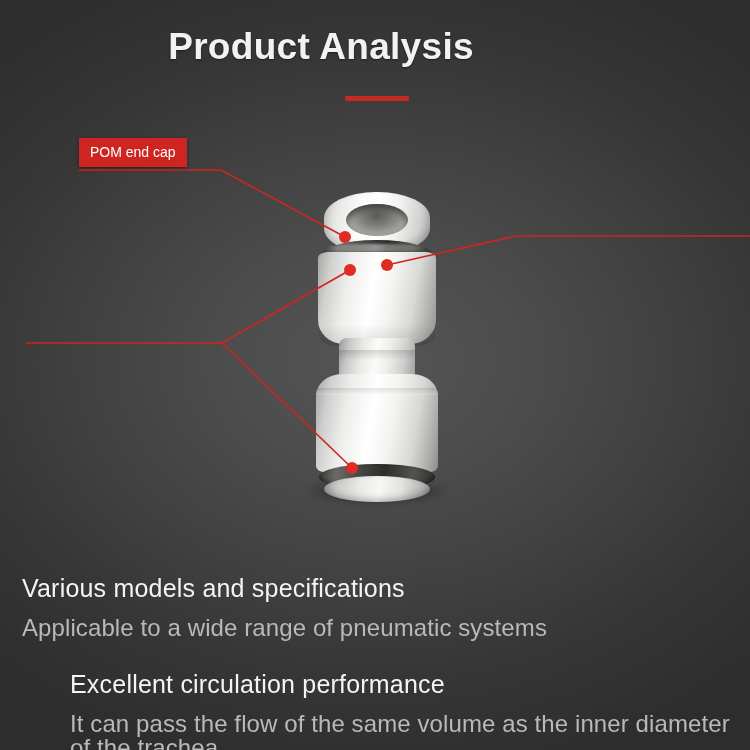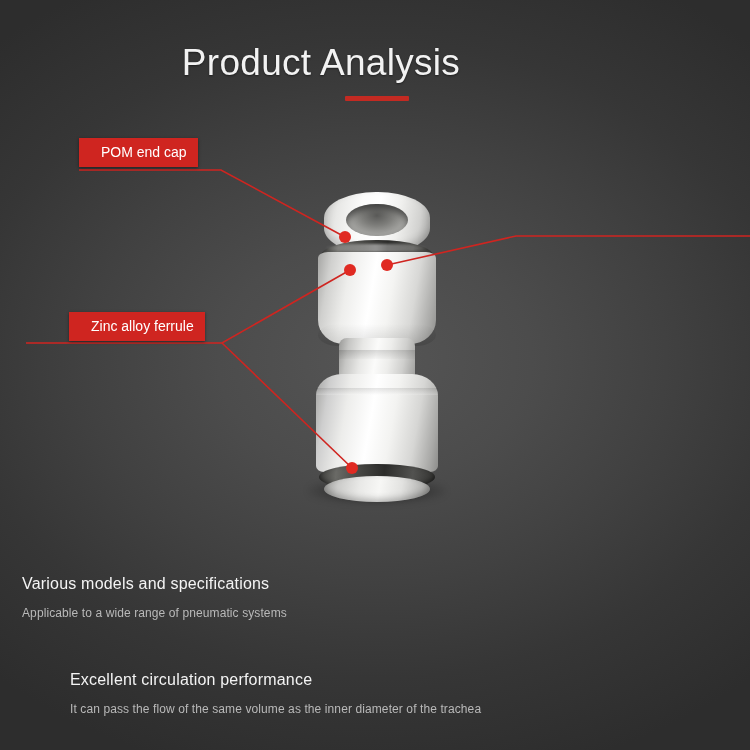--- a/index.html
+++ b/index.html
@@ -10,23 +10,22 @@
   }
   #stage{
     position:relative;width:750px;height:750px;overflow:hidden;
     background:
       radial-gradient(ellipse 560px 430px at 375px 360px,
         #555555 0%, #4c4c4c 28%, #414141 52%, #363636 74%, #2d2d2d 100%);
   }
   
   #title{
     position:absolute;left:0;top:26px;width:642px;text-align:center;
-    color:#f2f2f2;font-size:37px;font-weight:400;letter-spacing:.3px;
+    color:#f2f2f2;font-size:37px;font-weight:700;letter-spacing:.3px;
     text-shadow:0 1px 2px rgba(0,0,0,.45);
-    margin-top:16px;
   }
   #title-rule{
     position:absolute;left:345px;top:96px;width:64px;height:5px;
     background:#c32a22;border-radius:1px;
   }
   
   #product{position:absolute;left:296px;top:192px;width:160px;height:320px;}
   .shadow{
     position:absolute;left:12px;top:286px;width:138px;height:26px;
     background:radial-gradient(ellipse at 50% 50%,rgba(0,0,0,.55) 0%,rgba(0,0,0,.28) 45%,rgba(0,0,0,0) 76%);
@@ -99,31 +98,31 @@
   }
   
   .rim{
     left:28px;top:284px;width:106px;height:26px;border-radius:53px/13px;
     background:linear-gradient(100deg,#9d9d9b 0%,#cbcbc9 14%,#e9e9e7 34%,#f7f7f5 52%,#e2e2e0 72%,#b6b6b4 90%,#949492 100%);
     box-shadow:inset 0 -3px 6px rgba(0,0,0,.25);
   }
   
   .label{
     position:absolute;background:#cf2520;color:#ffffff;
-    font-size:14px;line-height:1;padding:7px 11px 8px 22px;white-space:nowrap;
+    font-size:14px;line-height:1;padding:7px 11px 8px 11px;white-space:nowrap;
     box-shadow:0 1px 3px rgba(0,0,0,.45);
   }
   #lbl-pom{left:79px;top:138px;}
   #lbl-circlip{left:516px;top:202px;}
   #lbl-ferrule{left:69px;top:312px;}
   #leaders{position:absolute;left:0;top:0;width:750px;height:750px;pointer-events:none;}
   
   .blk{position:absolute;left:22px;}
-  .blk .h{color:#f4f4f4;font-size:16px;line-height:1;letter-spacing:.2px;}
-  .blk .s{color:#b9b9b9;font-size:12px;line-height:1;margin-top:15px;letter-spacing:.1px;}
+  .blk .h{color:#f4f4f4;font-size:25px;line-height:1;letter-spacing:.2px;}
+  .blk .s{color:#b9b9b9;font-size:24px;line-height:1;margin-top:15px;letter-spacing:.1px;}
   #blk1{top:576px;}
   #blk2{top:672px;margin-left:48px;}
 </style>
 </head>
 <body>
 
 <div id="stage">
 
   <div id="title">Product Analysis</div>
   <div id="title-rule"></div>
@@ -154,21 +153,20 @@
     <path d="M26 343 L222 343 L350 270" stroke="#cf2520" stroke-width="1.6" fill="none"></path>
     <path d="M222 343 L352 468" stroke="#cf2520" stroke-width="1.6" fill="none"></path>
 
     <circle cx="345" cy="237" r="6" fill="#e02a22"></circle>
     <circle cx="387" cy="265" r="6" fill="#e02a22"></circle>
     <circle cx="350" cy="270" r="6" fill="#e02a22"></circle>
     <circle cx="352" cy="468" r="6" fill="#e02a22"></circle>
   </svg>
 
   <div class="label" id="lbl-pom">POM end cap</div>
-  <div class="label" id="lbl-ferrule">Zinc alloy ferrule</div>
 
   <div class="blk" id="blk1">
     <div class="h">Various models and specifications</div>
     <div class="s">Applicable to a wide range of pneumatic systems</div>
   </div>
   <div class="blk" id="blk2">
     <div class="h">Excellent circulation performance</div>
     <div class="s">It can pass the flow of the same volume as the inner diameter of the trachea</div>
   </div>
 

